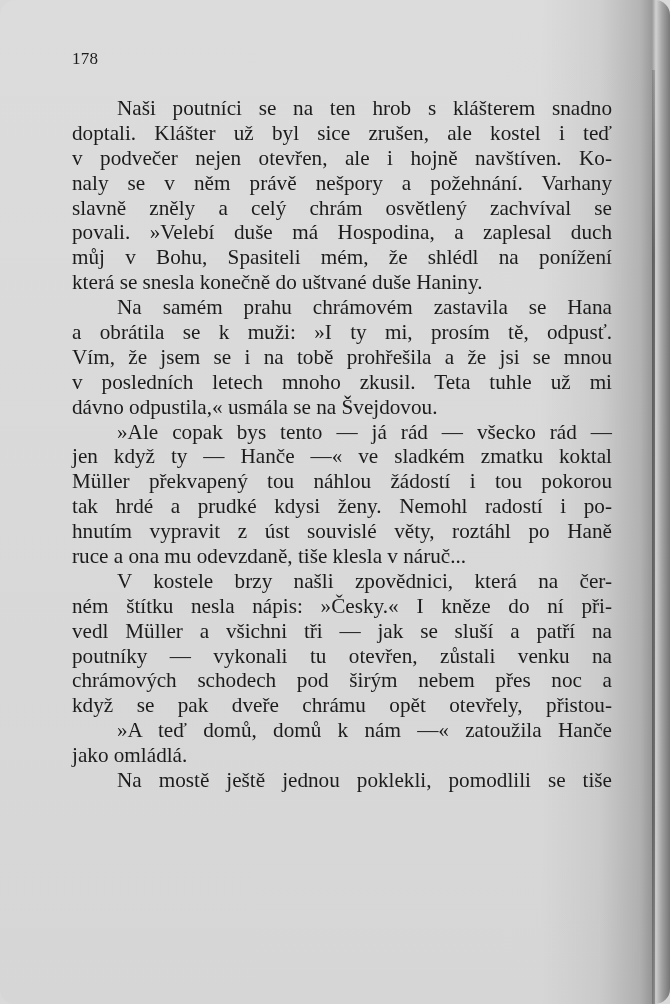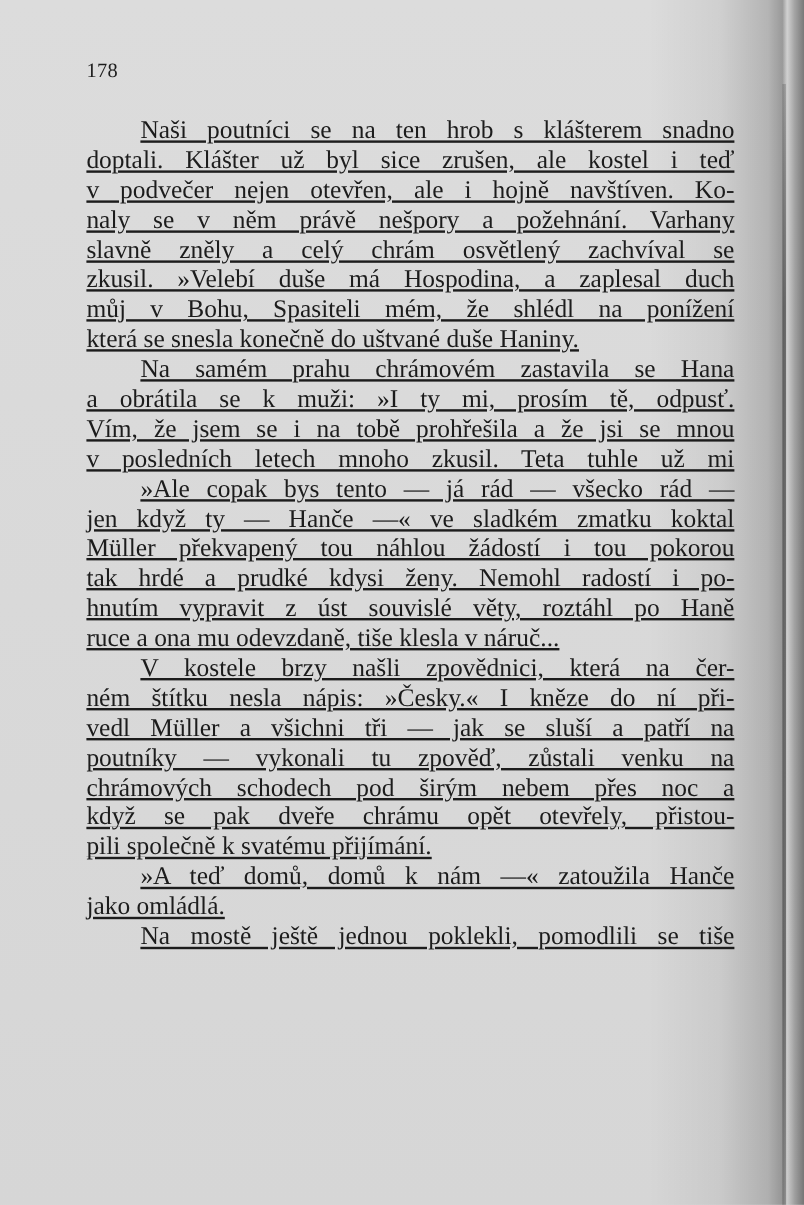--- a/index.html
+++ b/index.html
@@ -7,32 +7,33 @@
     width:670px; height:1004px; overflow:hidden; position:relative;
     background:#d9d9d9;
     font-family:"Liberation Serif", "DejaVu Serif", serif;
     color:#1c1c1c;
   }
   .page {
     position:absolute; left:0; top:0; width:670px; height:1004px;
     background:
       linear-gradient(to right, rgba(0,0,0,0) 0px, rgba(0,0,0,0) 540px, rgba(0,0,0,0.06) 600px, rgba(0,0,0,0.18) 640px, rgba(0,0,0,0.30) 652px, rgba(0,0,0,0.05) 656px, rgba(0,0,0,0.25) 662px, rgba(0,0,0,0.45) 670px),
       linear-gradient(to bottom, #dcdcdc 0%, #d6d6d6 100%);
+    border-radius: 15px;
   }
   .binding-line {
     position:absolute; left:652px; top:70px; width:3px; height:934px;
     background:linear-gradient(to bottom, rgba(40,40,40,0.2), rgba(40,40,40,0.55) 20%, rgba(40,40,40,0.5) 80%, rgba(40,40,40,0.3));
   }
   .page-number {
     position:absolute; left:72px; top:49px;
     font-size:17px; letter-spacing:0.3px;
   }
   .text-block {
     position:absolute; left:72px; top:96px; width:540px;
-    font-size:21.2px; line-height:24.9px;text-decoration:underline;
+    font-size:21.2px; line-height:24.9px;
   }
   .line {
     display:block; white-space:nowrap; text-align:justify; text-align-last:justify;
     height:24.9px;
   }
   .line.last { text-align-last:left; }
   .line.indent { padding-left:45px; }
 </style>
 </head>
 <body>
@@ -43,49 +44,49 @@
   <div class="page-number">178</div>
 
   <div class="text-block">
 
     <div>
       <span class="line indent">Naši poutníci se na ten hrob s klášterem snadno</span>
       <span class="line">doptali. Klášter už byl sice zrušen, ale kostel i teď</span>
       <span class="line">v podvečer nejen otevřen, ale i hojně navštíven. Ko-</span>
       <span class="line">naly se v něm právě nešpory a požehnání. Varhany</span>
       <span class="line">slavně zněly a celý chrám osvětlený zachvíval se</span>
-      <span class="line">zkusil. »Velebí duše má Hospodina, a zaplesal duch</span>
+      <span class="line">povali. »Velebí duše má Hospodina, a zaplesal duch</span>
       <span class="line">můj v Bohu, Spasiteli mém, že shlédl na ponížení</span>
       <span class="line last">která se snesla konečně do uštvané duše Haniny.</span>
     </div>
 
     <div>
       <span class="line indent">Na samém prahu chrámovém zastavila se Hana</span>
       <span class="line">a obrátila se k muži: »I ty mi, prosím tě, odpusť.</span>
       <span class="line">Vím, že jsem se i na tobě prohřešila a že jsi se mnou</span>
       <span class="line">v posledních letech mnoho zkusil. Teta tuhle už mi</span>
+      <span class="line last">dávno odpustila,« usmála se na Švejdovou.</span>
     </div>
 
     <div>
       <span class="line indent">»Ale copak bys tento — já rád — všecko rád —</span>
       <span class="line">jen když ty — Hanče —« ve sladkém zmatku koktal</span>
       <span class="line">Müller překvapený tou náhlou žádostí i tou pokorou</span>
       <span class="line">tak hrdé a prudké kdysi ženy. Nemohl radostí i po-</span>
       <span class="line">hnutím vypravit z úst souvislé věty, roztáhl po Haně</span>
       <span class="line last">ruce a ona mu odevzdaně, tiše klesla v náruč...</span>
     </div>
 
     <div>
       <span class="line indent">V kostele brzy našli zpovědnici, která na čer-</span>
       <span class="line">ném štítku nesla nápis: »Česky.« I kněze do ní při-</span>
       <span class="line">vedl Müller a všichni tři — jak se sluší a patří na</span>
-      <span class="line">poutníky — vykonali tu zpověď, zůstali venku na</span>
+      <span class="line">poutníky — vykonali tu otevřen, zůstali venku na</span>
       <span class="line">chrámových schodech pod širým nebem přes noc a</span>
       <span class="line">když se pak dveře chrámu opět otevřely, přistou-</span>
-      <span class="line last">pili společně k svatému přijímání.</span>
     </div>
 
     <div>
       <span class="line indent">»A teď domů, domů k nám —« zatoužila Hanče</span>
       <span class="line last">jako omládlá.</span>
     </div>
 
     <div>
       <span class="line indent">Na mostě ještě jednou poklekli, pomodlili se tiše</span>
     </div>

